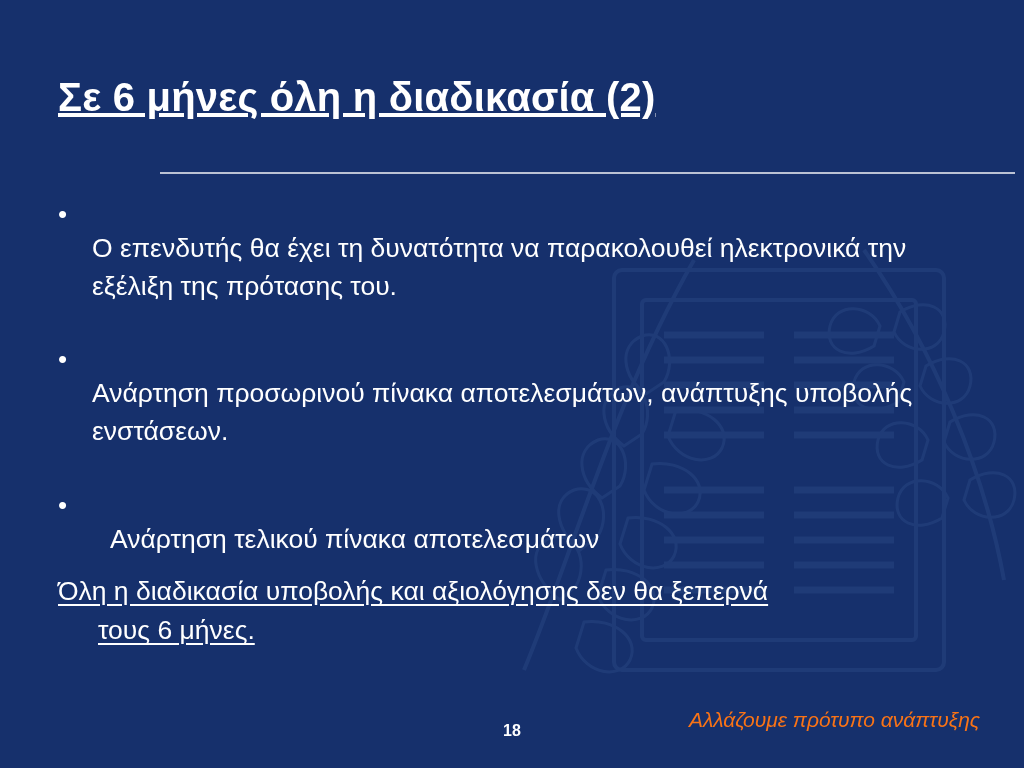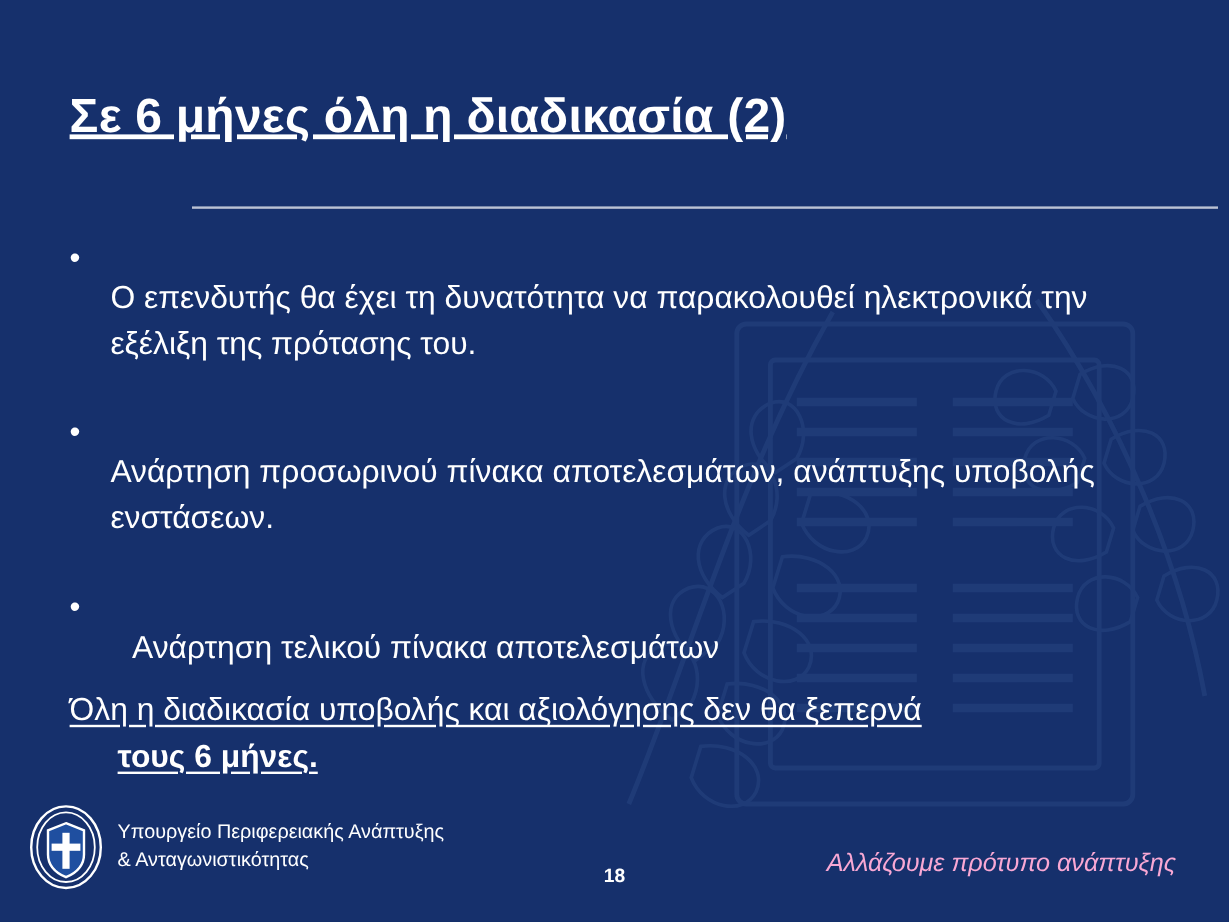--- a/index.html
+++ b/index.html
@@ -88,21 +88,21 @@
   .emphasis {
     font-size: 26.5px;
     line-height: 1.48;
     text-decoration: underline;
     text-underline-offset: 4px;
     color: #ffffff;
   }
   .emphasis .line2 {
     display: block;
     margin-left: 40px;
-    font-weight: bold;
+    font-weight: normal;
   }
 
   
   .footer-logo {
     position: absolute;
     left: 24px;
     bottom: 26px;
     display: flex;
     align-items: center;
   }
@@ -125,21 +125,21 @@
     bottom: 28px;
     text-align: center;
     color: #ffffff;
     font-size: 16px;
     font-weight: bold;
   }
   .tagline {
     position: absolute;
     right: 44px;
     bottom: 36px;
-    color: #f9a8d4;
+    color: #f97316;
     font-size: 21px;
     font-style: italic;
   }
 </style>
 </head>
 <body>
 
 <div class="slide">
 
   <div class="watermark">
@@ -221,31 +221,16 @@
       <span class="dot">•</span>
       <span class="btext">Ανάρτηση τελικού πίνακα αποτελεσμάτων</span>
     </div>
 
     <div class="emphasis">
       <span>Όλη η διαδικασία υποβολής και αξιολόγησης δεν θα ξεπερνά</span>
       <span class="line2">τους 6 μήνες.</span>
     </div>
   </div>
 
-  <div class="footer-logo">
-    <span class="emblem">
-      <svg width="62" height="72" viewBox="0 0 62 72" xmlns="http://www.w3.org/2000/svg">
-        <ellipse cx="31" cy="36" rx="29" ry="34" fill="none" stroke="#ffffff" stroke-width="2"></ellipse>
-        <ellipse cx="31" cy="36" rx="24" ry="29" fill="none" stroke="#ffffff" stroke-width="1.5"></ellipse>
-        <path d="M31 16 L46 22 L46 42 C46 52 38 58 31 61 C24 58 16 52 16 42 L16 22 Z" fill="#1f4fa0" stroke="#ffffff" stroke-width="2"></path>
-        <rect x="28" y="24" width="6" height="30" fill="#ffffff"></rect>
-        <rect x="19" y="33" width="24" height="6" fill="#ffffff"></rect>
-      </svg>
-    </span>
-    <span class="ministry">
-      <span>Υπουργείο Περιφερειακής Ανάπτυξης</span><br>
-      <span>&amp; Ανταγωνιστικότητας</span>
-    </span>
-  </div>
 
   <div class="page-number">18</div>
   <div class="tagline">Αλλάζουμε πρότυπο ανάπτυξης</div>
 </div>
 
 </body></html>

